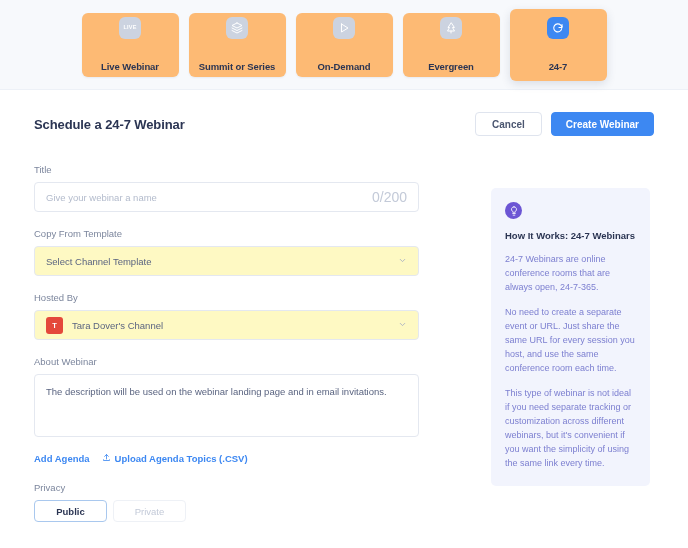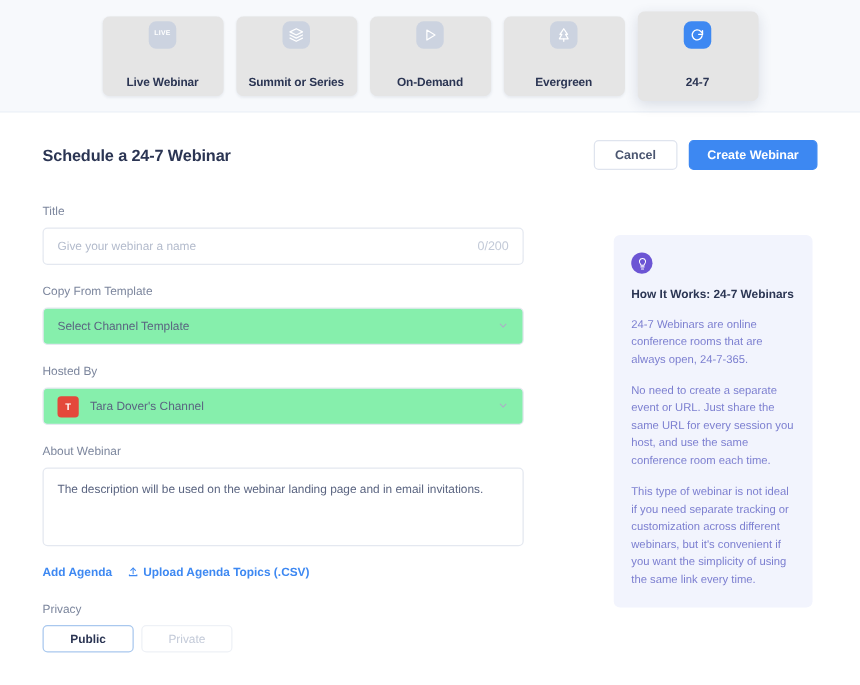--- a/index.html
+++ b/index.html
@@ -35,21 +35,21 @@
     display: flex;
     align-items: center;
     justify-content: center;
     gap: 10px;
     padding: 0 44px;
   }
 
   .tab-card {
     width: 97px;
     height: 64px;
-    background: #e5e5e5;
+    background: #fdba74;
     border-radius: 6px;
     display: flex;
     flex-direction: column;
     align-items: center;
     justify-content: center;
     gap: 22px;
     cursor: pointer;
     box-shadow: 0 1px 2px rgba(45,60,90,0.07);
     border: 1px solid transparent;
   }
@@ -170,29 +170,29 @@
     padding: 0 11px;
     font-size: 9.5px;
     position: relative;
   }
 
   .input-placeholder { color: #b3bbcc; font-size: 9.5px; }
 
   .char-count {
     margin-left: auto;
     color: #c3cad8;
-    font-size: 10px;
+    font-size: 14px;
   }
 
   .select-box {
     width: 100%;
     height: 30px;
     border: 1px solid #e4e8f0;
     border-radius: 4px;
-    background: #86efac;
+    background: #fef9c3;
     display: flex;
     align-items: center;
     padding: 0 11px;
     cursor: pointer;
   }
 
   .select-text { font-size: 9.5px; color: #5a6480; }
 
   .caret {
     margin-left: auto;

